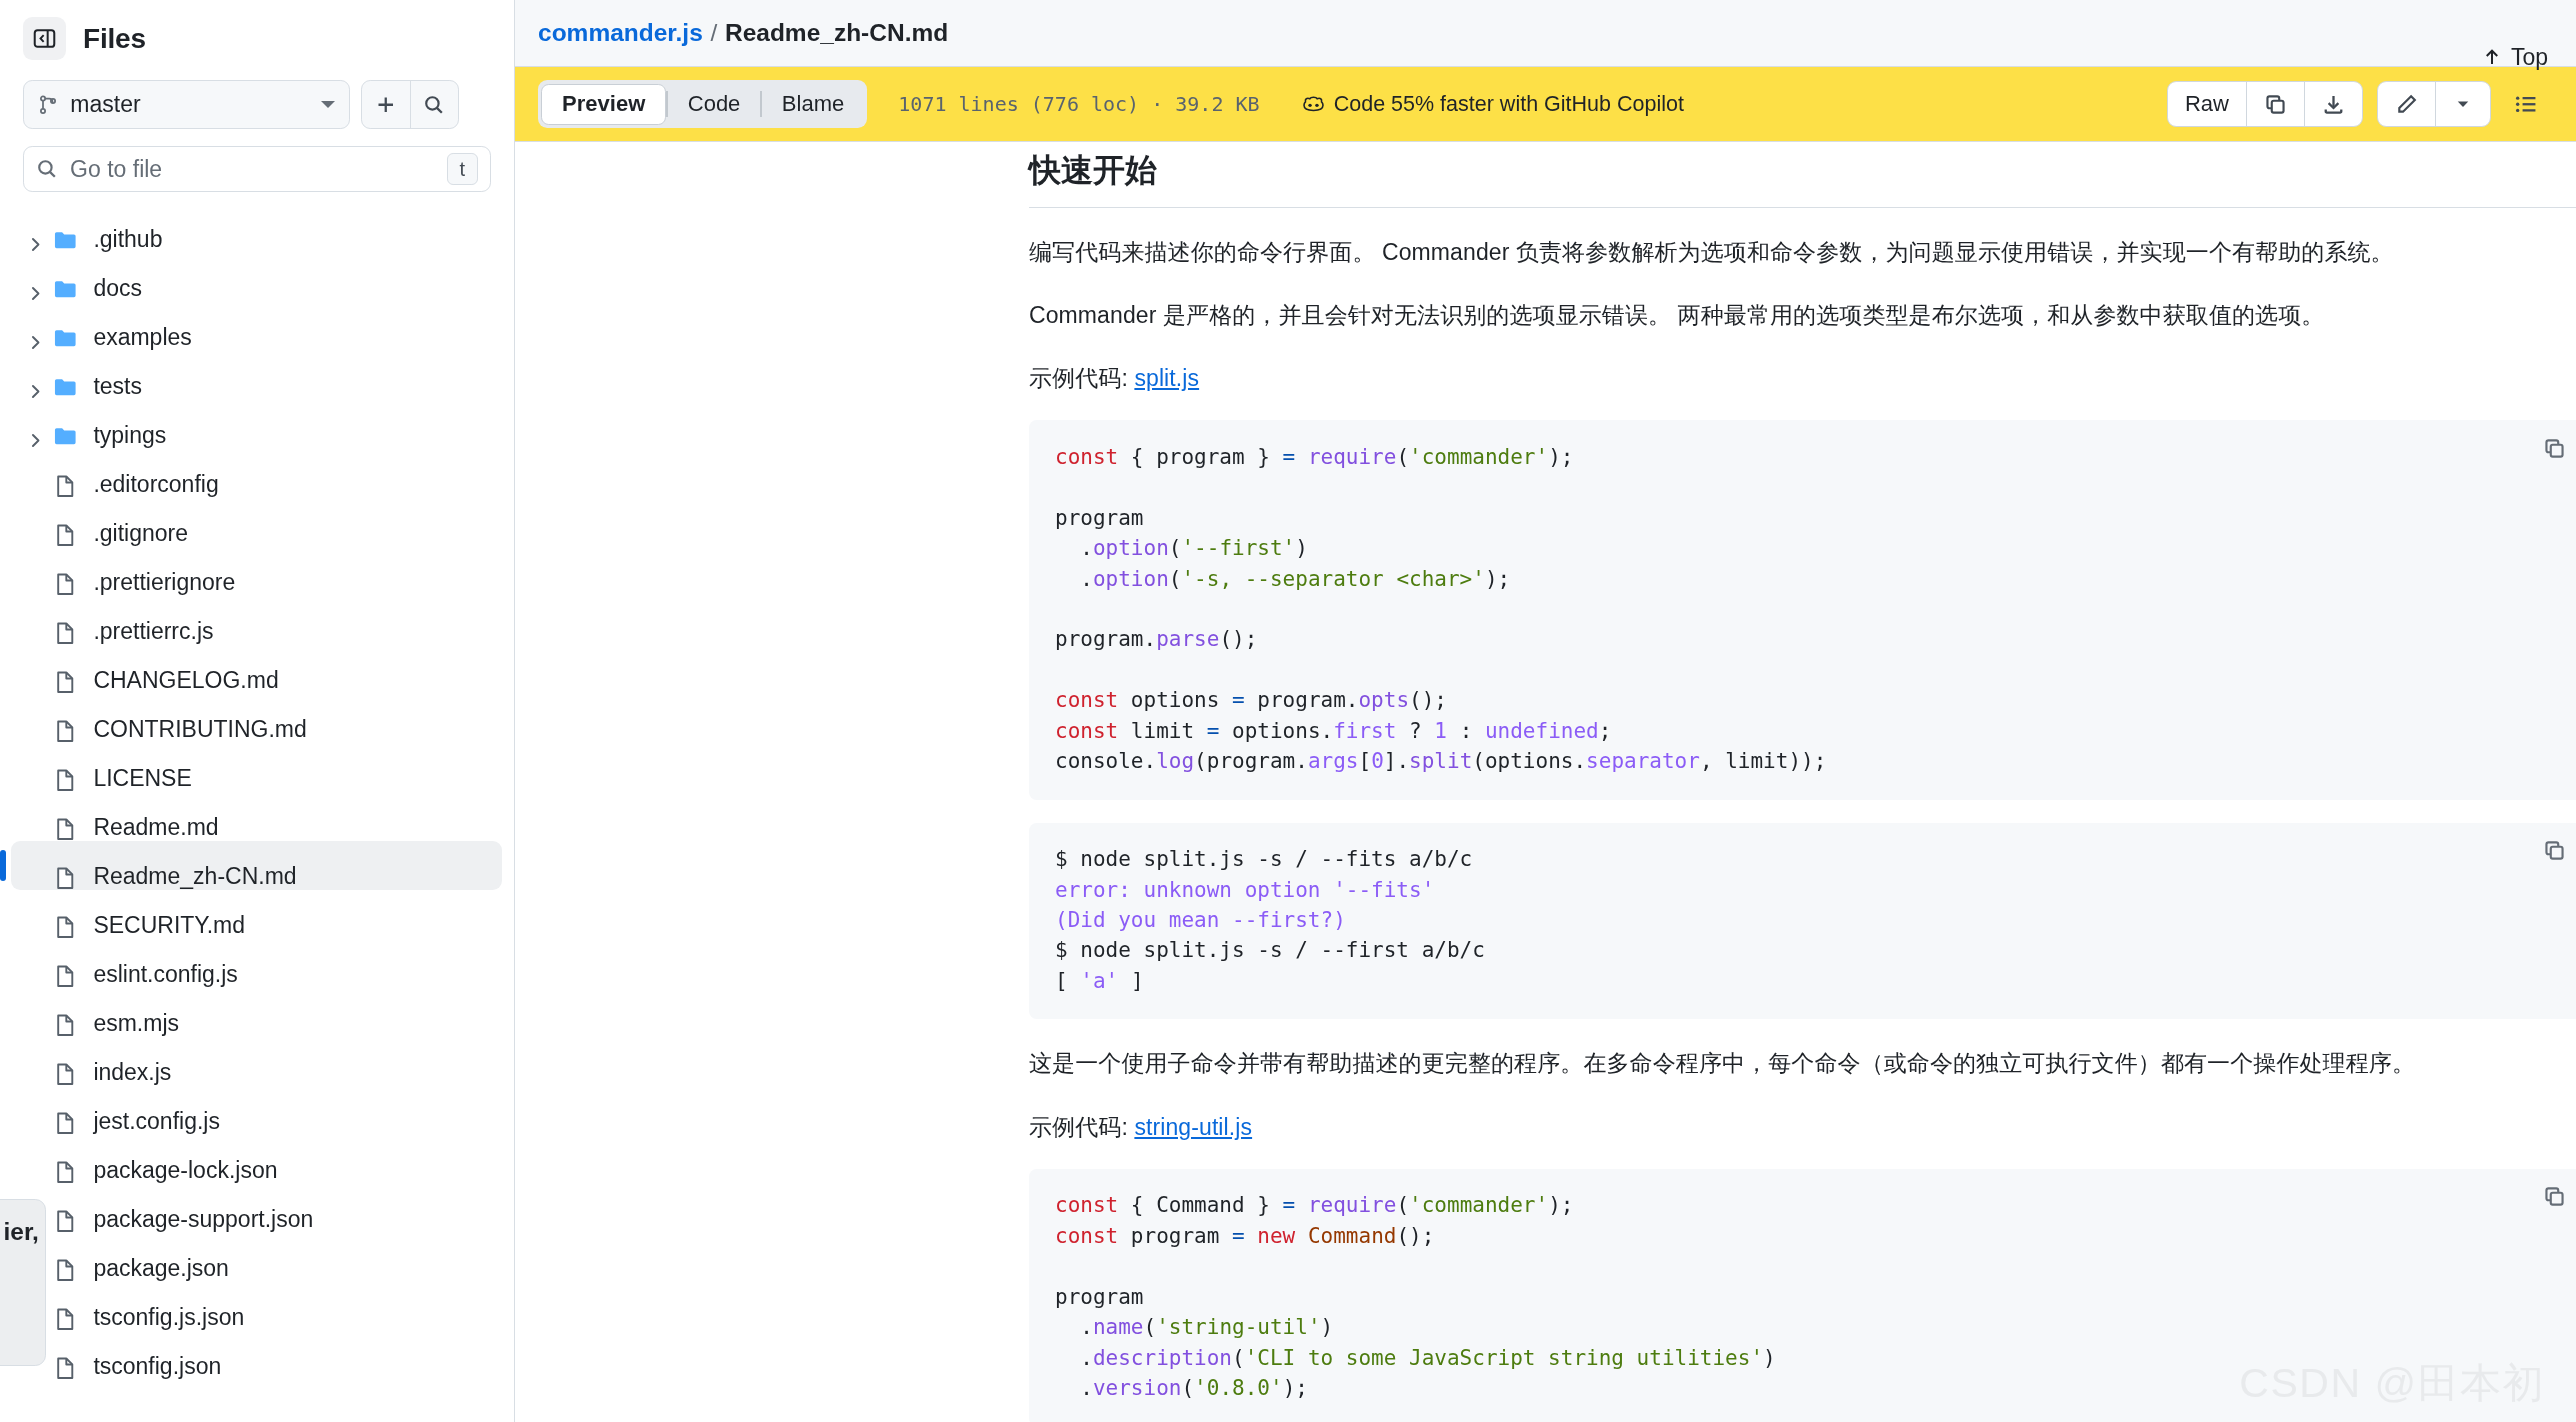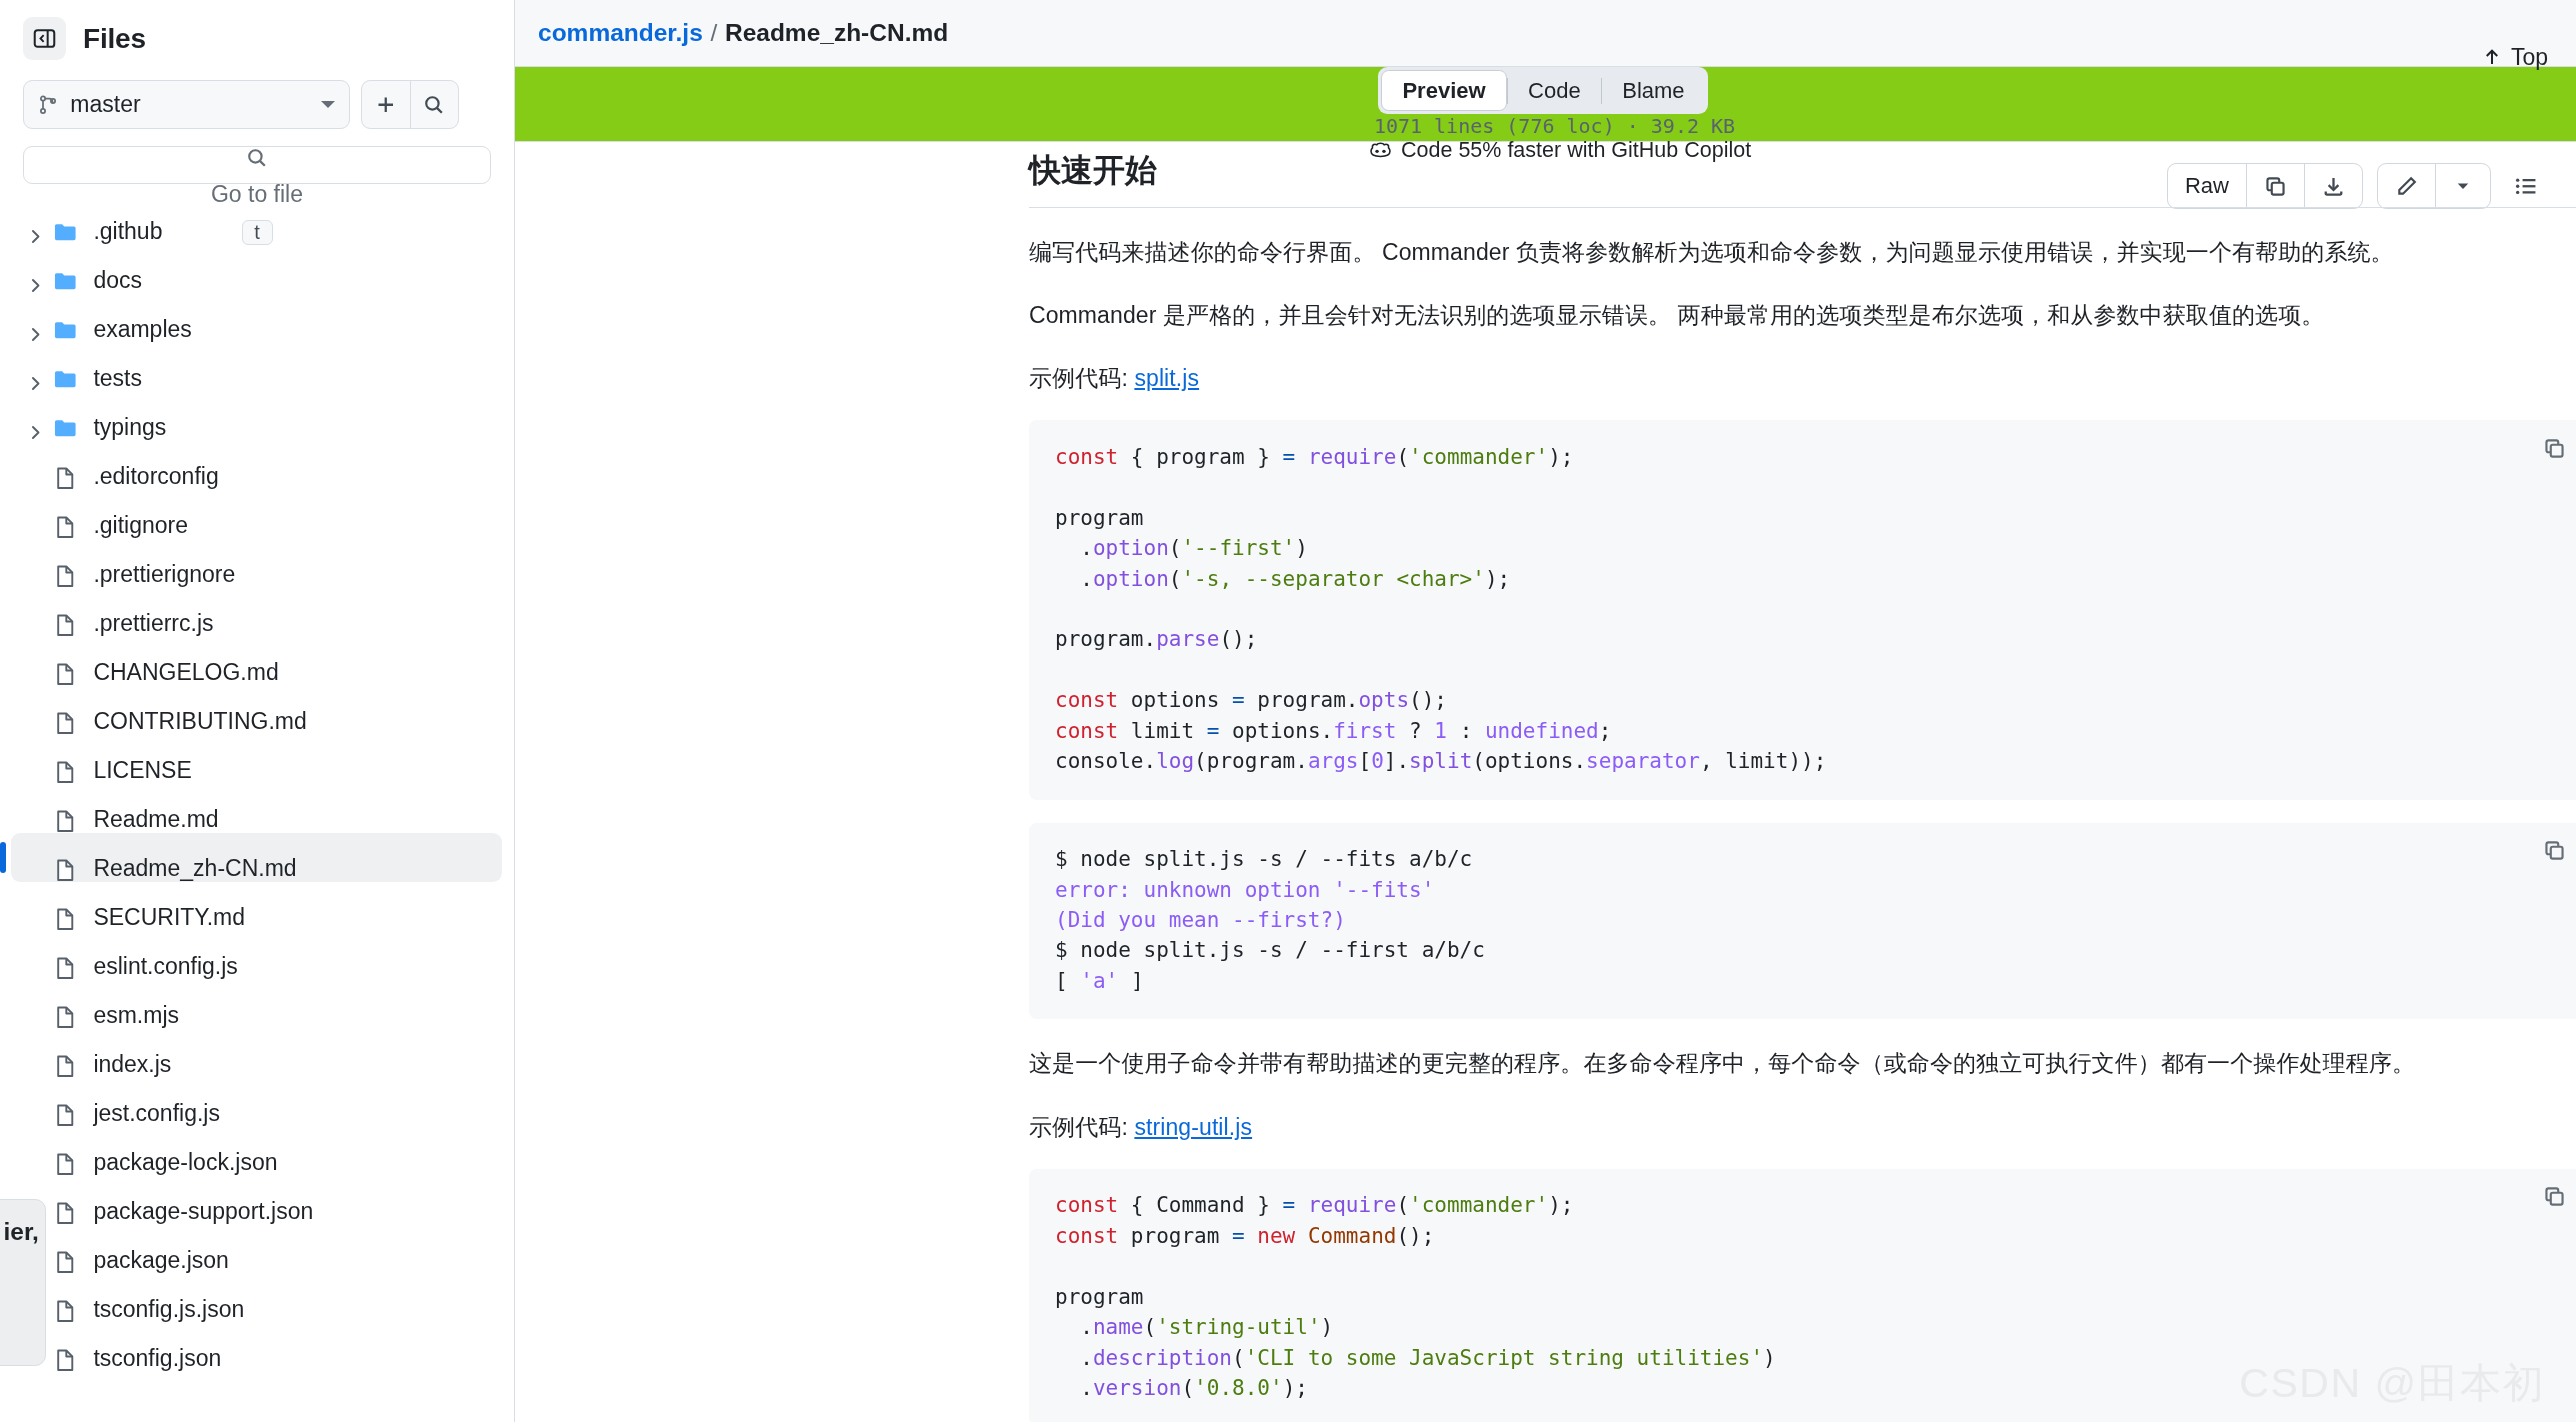--- a/index.html
+++ b/index.html
@@ -34,22 +34,22 @@
     background: #f6f8fa; display: flex; align-items: center; padding: 0 14px; gap: 12.3px;
     position: relative;
   }
   .branch-name { font-size: 23px; font-weight: 500; color: #1f2328; flex: 1; }
   .caret { width: 0; height: 0; border-left: 7px solid transparent; border-right: 7px solid transparent; border-top: 7.7px solid #656d76; }
   .icon-pair { display: flex; height: 49px; border: 1.5px solid #d8dee4; border-radius: 9.2px; background: #f6f8fa; overflow: hidden; }
   .icon-pair > div { width: 48px; display: flex; align-items: center; justify-content: center; }
   .icon-pair > div + div { border-left: 1.5px solid #d8dee4; }
 
   .gotofile {
-    margin: 17px 23px 0 23px; height: 38px; border: 1.5px solid #d8dee4; border-radius: 9.2px;
-    background: #ffffff; display: flex; align-items: center; padding: 0 12.3px; gap: 12.3px; flex-direction: column;
+    margin: 17px 23px 0 23px; height: 46px; border: 1.5px solid #d8dee4; border-radius: 9.2px;
+    background: #ffffff; display: flex; align-items: center; padding: 0 12.3px; gap: 12.3px;
   }
   .gotofile .ph { flex: 1; font-size: 23px; color: #656d76; }
   .kbd {
     width: 31px; height: 32px; border: 1.5px solid #d8dee4; border-radius: 6.1px; background: #f6f8fa;
     display: flex; align-items: center; justify-content: center; font-size: 20px; color: #424a53;
   }
 
   .tree { margin-top: 12.3px; padding: 0 12.3px 0 10.7px; }
   .tree-row {
     height: 49px; display: flex; align-items: flex-end; gap: 0; border-radius: 9.2px;
@@ -80,22 +80,22 @@
     height: 67px; background: #f6f8fa; border-bottom: 1.5px solid #d8dee4;
     display: flex; align-items: center; padding: 0 28px 0 23px;
   }
   .crumb { font-size: 24.5px; display: flex; align-items: center; gap: 7.7px; }
   .crumb a { color: #0969da; text-decoration: none; font-weight: 600; }
   .crumb .sep { color: #656d76; font-weight: 400; }
   .crumb .cur { color: #1f2328; font-weight: 600; }
   .top-btn { margin-left: auto; display: flex; align-items: center; gap: 9.2px; font-size: 23px; color: #1f2328; margin-top: 48px; }
 
   .toolbar {
-    height: 75px; background: #84cc16; border-bottom: 1.5px solid #d8dee4;
-    display: flex; align-items: center; padding: 0 28px 0 23px; gap: 0; flex-direction: column;
+    height: 75px; background: #fde047; border-bottom: 1.5px solid #d8dee4;
+    display: flex; align-items: center; padding: 0 28px 0 23px; gap: 8px;
   }
   .seg {
     display: flex; background: #e7eaee; border-radius: 9.2px; padding: 3.1px; height: 48px; align-items: center;
   }
   .seg-item {
     height: 41px; display: flex; align-items: center; padding: 0 20px; font-size: 22px; color: #1f2328;
     border-radius: 7.7px; position: relative;
   }
   .seg-item.active { background: #ffffff; border: 1.5px solid #c9cfd6; font-weight: 600; }
   .seg-div { width: 1.5px; height: 26px; background: #c2c8ce; }

